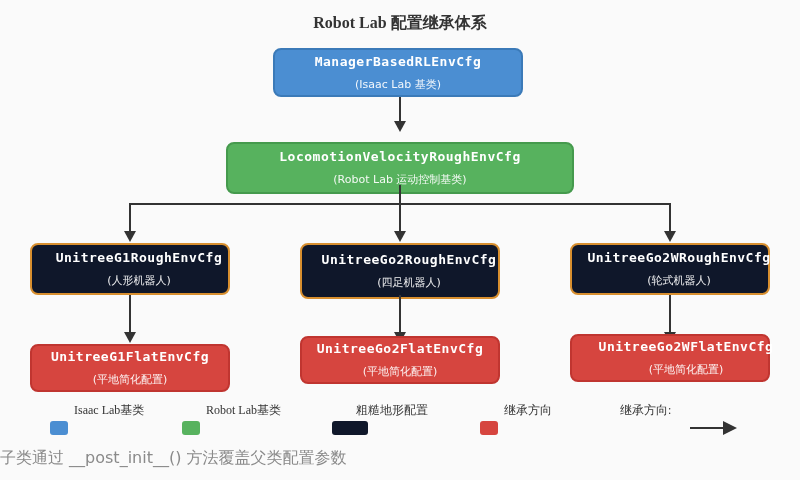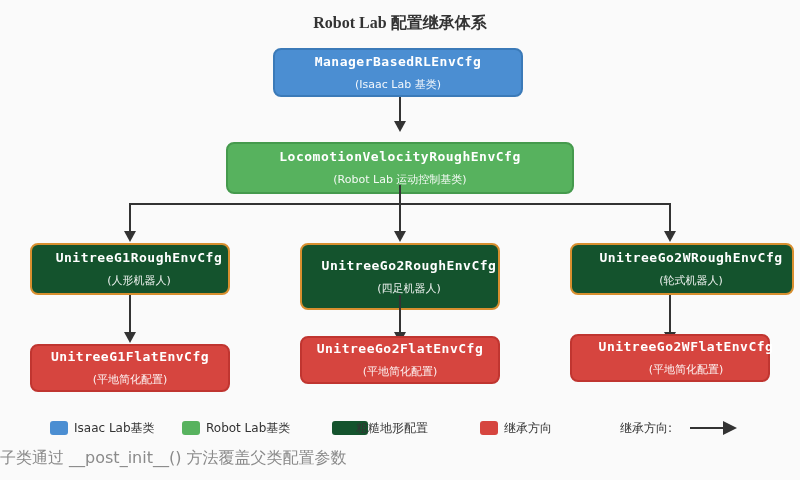--- a/index.html
+++ b/index.html
@@ -7,32 +7,32 @@
           font-family:"DejaVu Sans","Liberation Sans",sans-serif;}
   .title{position:absolute;left:0;top:13px;width:800px;text-align:center;
          font-size:16px;font-weight:bold;color:#333;font-family:Liberation Serif, serif;}
   .node{position:absolute;border-radius:8px;display:flex;flex-direction:column;
         justify-content:center;align-items:center;gap:8px;box-sizing:border-box;border:2px solid;}
   .node-title{font-family:"DejaVu Sans Mono","Liberation Mono",monospace;
               font-weight:bold;font-size:13px;color:#fff;letter-spacing:0.5px;}
   .node-sub{font-size:11px;color:rgba(255,255,255,0.93);}
   .blue  {background:#4b8ed2;border-color:#3b7ab8;}
   .green {background:#57b25e;border-color:#459a4d;}
-  .orange{background:#14532d;border-color:#d88f2f;padding-left:18px;}
+  .orange{background:#0f172a;border-color:#d88f2f;padding-left:18px;}
   .red   {background:#d6453f;border-color:#c03530;}
   .vline{position:absolute;width:2px;background:#333;}
   .hline{position:absolute;height:2px;background:#333;}
   .head-down{position:absolute;width:0;height:0;
              border-left:6px solid transparent;border-right:6px solid transparent;
              border-top:11px solid #333;}
   .head-right{position:absolute;width:0;height:0;
               border-top:7px solid transparent;border-bottom:7px solid transparent;
               border-left:14px solid #333;}
   .legend-swatch{position:absolute;width:18px;height:14px;border-radius:3px;}
-  .legend-label{position:absolute;font-size:12px;color:#333;top:421px;line-height:15px;}
+  .legend-label{position:absolute;font-size:12px;color:#333;top:403px;line-height:15px;font-family:Liberation Serif, serif;}
   .footnote{position:absolute;left:0;top:448px;width:636px;text-align:left;
             font-size:16px;color:#8a8a8a;}
 </style>
 </head>
 <body>
 
 <div id="canvas">
 
   <div class="title">Robot Lab 配置继承体系</div>
 
@@ -55,25 +55,25 @@
   <div class="head-down" style="left:124px;top:231px;"></div>
   <div class="vline" style="left:399px;top:203px;height:28px;"></div>
   <div class="head-down" style="left:394px;top:231px;"></div>
   <div class="vline" style="left:669px;top:203px;height:28px;"></div>
   <div class="head-down" style="left:664px;top:231px;"></div>
 
   <div class="node orange" style="left:30px;top:243px;width:200px;height:52px;">
     <div class="node-title">UnitreeG1RoughEnvCfg</div>
     <div class="node-sub">(人形机器人)</div>
   </div>
-  <div class="node orange" style="left:300px;top:243px;width:200px;height:67px;">
+  <div class="node orange" style="left:300px;top:243px;width:200px;height:56px;">
     <div class="node-title">UnitreeGo2RoughEnvCfg</div>
     <div class="node-sub">(四足机器人)</div>
   </div>
-  <div class="node orange" style="left:570px;top:243px;width:224px;height:52px;">
+  <div class="node orange" style="left:570px;top:243px;width:200px;height:52px;">
     <div class="node-title">UnitreeGo2WRoughEnvCfg</div>
     <div class="node-sub">(轮式机器人)</div>
   </div>
 
   <div class="vline" style="left:129px;top:295px;height:37px;"></div>
   <div class="head-down" style="left:124px;top:332px;"></div>
   <div class="vline" style="left:399px;top:295px;height:37px;"></div>
   <div class="head-down" style="left:394px;top:332px;"></div>
   <div class="vline" style="left:669px;top:295px;height:37px;"></div>
   <div class="head-down" style="left:664px;top:332px;"></div>

